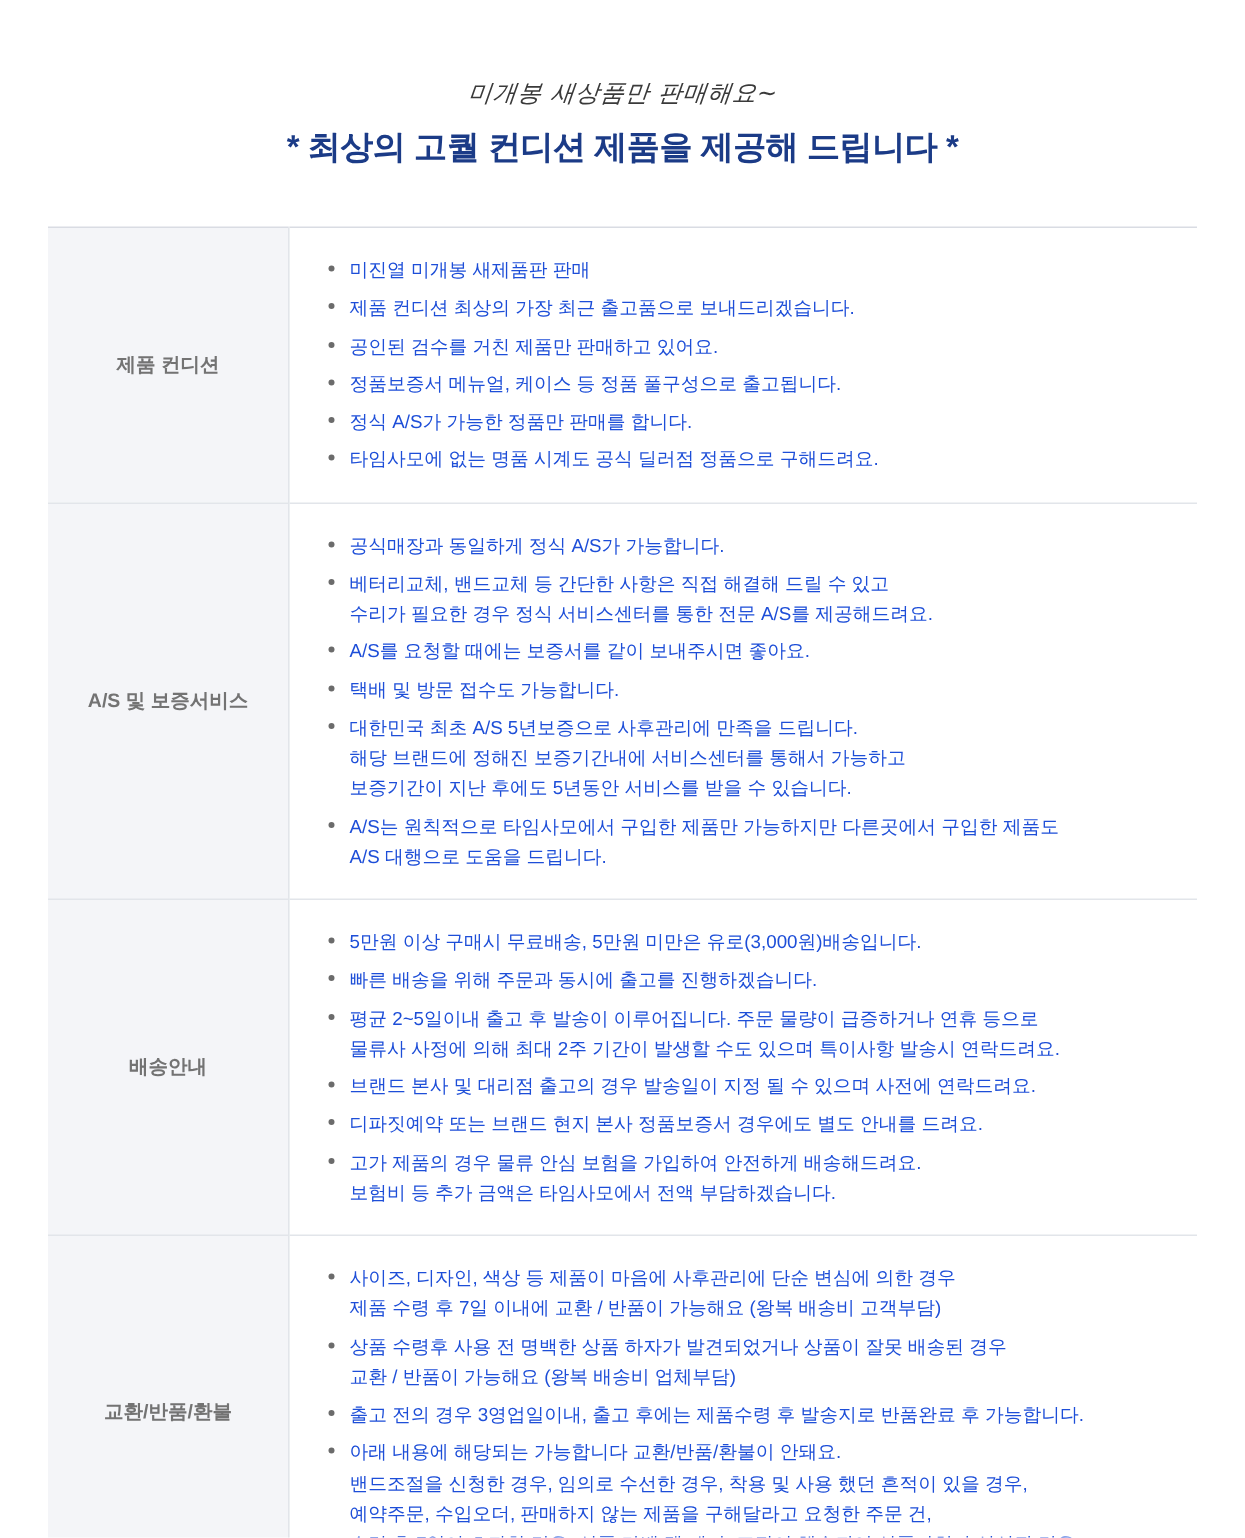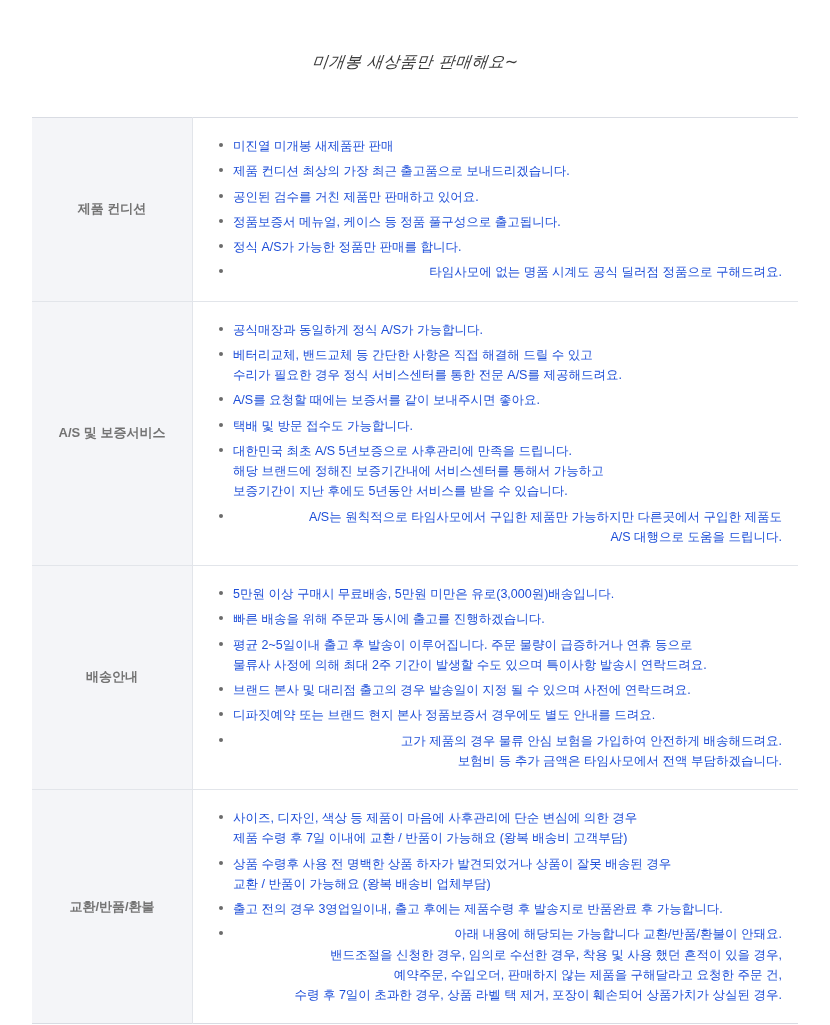--- a/index.html
+++ b/index.html
@@ -80,21 +80,20 @@
   ul.items > li {
     position: relative;
     padding-left: 14px;
     font-size: 12.5px;
     line-height: 1.62;
     color: #1d4ed8;
     margin-bottom: 5px;
   }
   ul.items > li:last-child {
     margin-bottom: 0;
-    text-align: right;
   }
   ul.items > li::before {
     content: "";
     position: absolute;
     left: 0;
     top: 7px;
     width: 4px;
     height: 4px;
     border-radius: 50%;
     background: #6b6b6b;
@@ -103,20 +102,21 @@
     display: block;
   }
 </style>
 </head>
 <body>
 
 <div class="page">
 
   <div class="header">
     <div class="header-sub">미개봉 새상품만 판매해요~</div>
+    <div class="header-title">* 최상의 고퀄 컨디션 제품을 제공해 드립니다 *</div>
   </div>
 
   <table class="table">
     <tbody>
 
       <tr>
         <td class="th-cell">제품 컨디션</td>
         <td class="td-cell">
           <ul class="items">
             <li>

